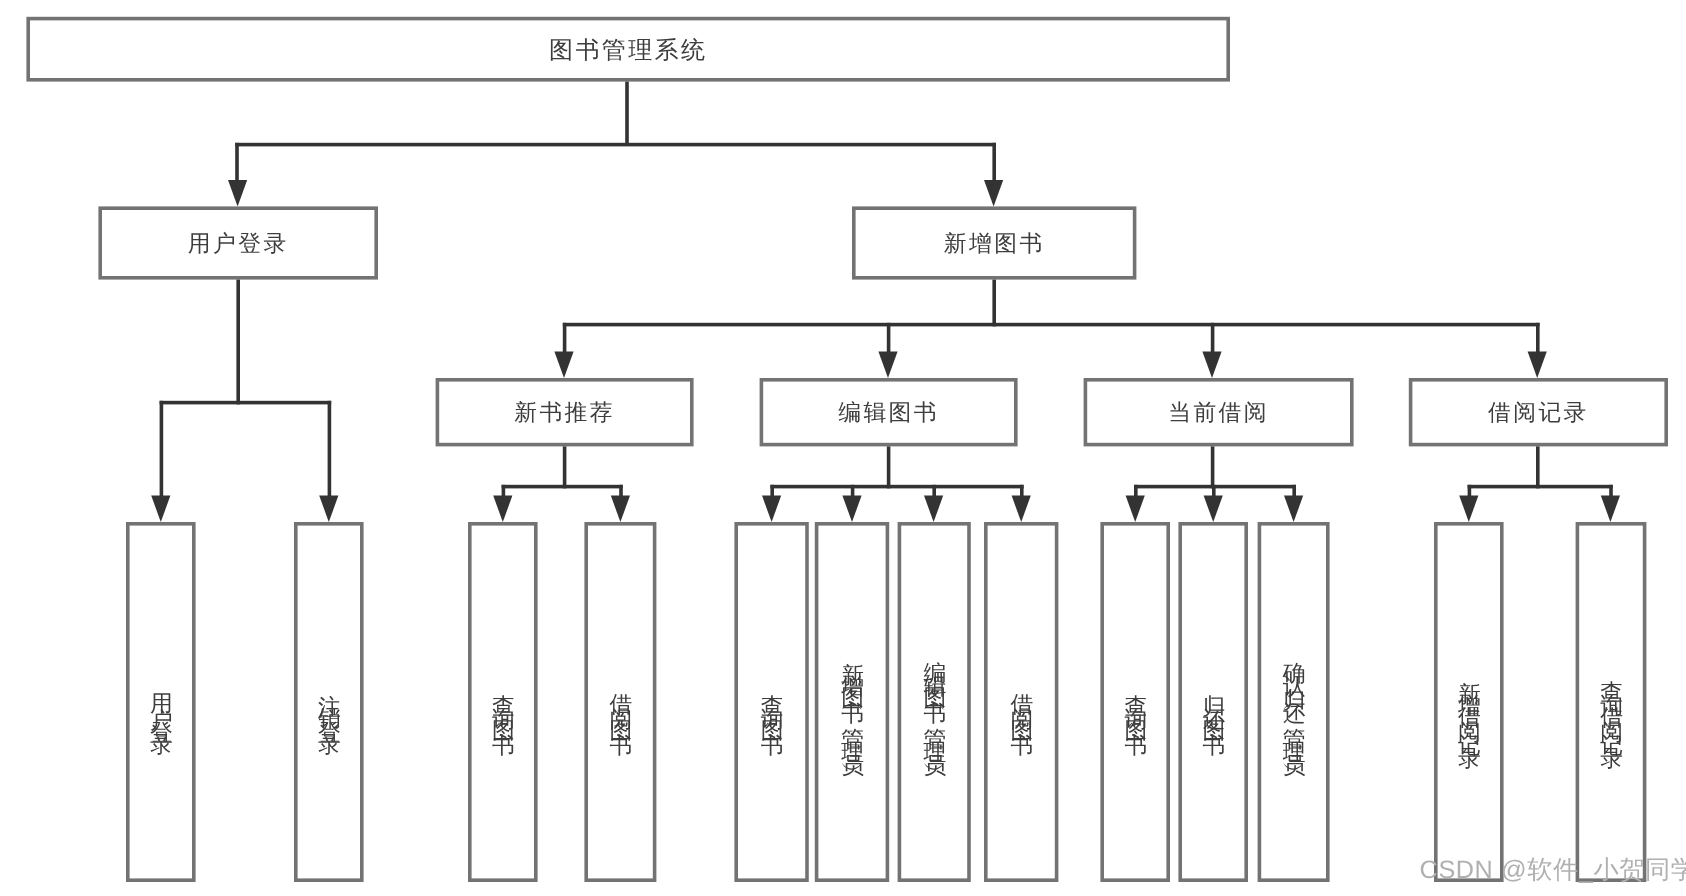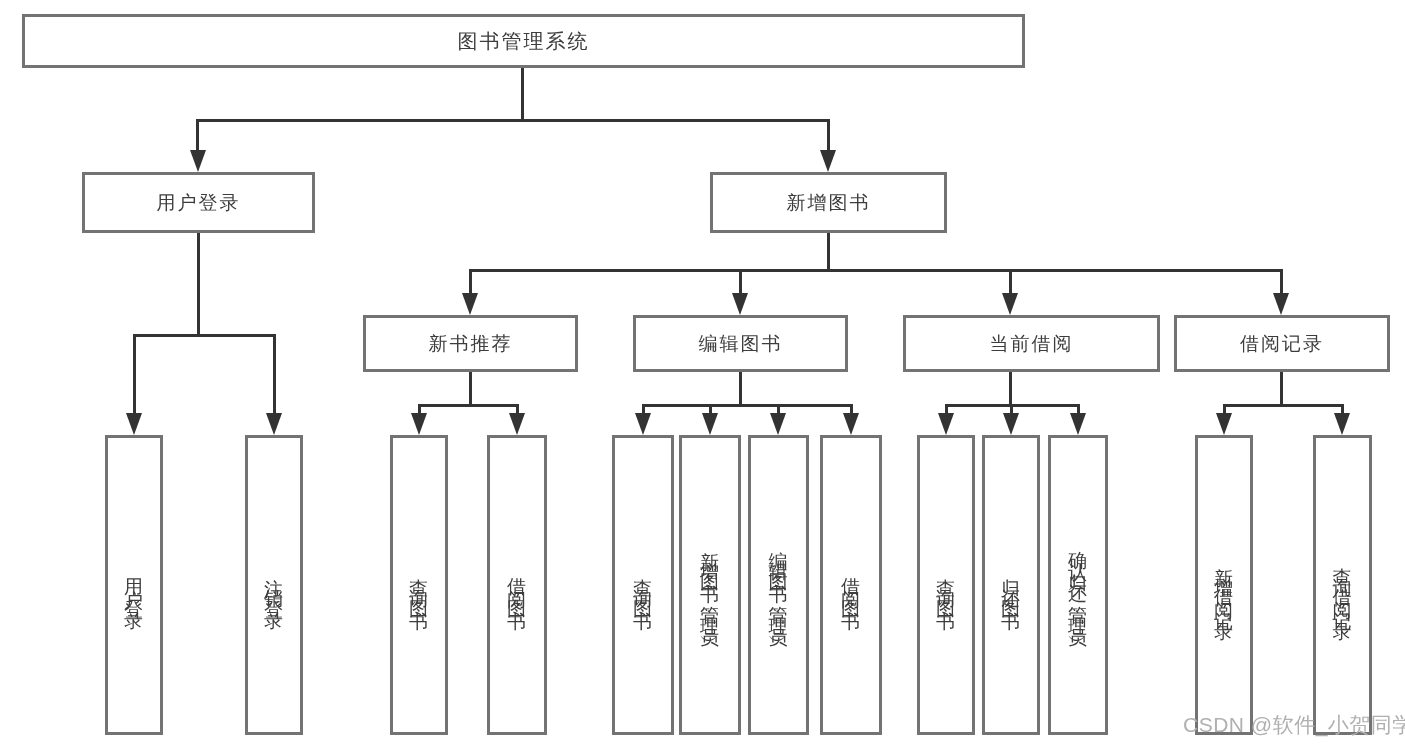--- a/index.html
+++ b/index.html
@@ -69,21 +69,21 @@
   <div class="tri" style="left:1002px; top:293px;"></div>
   <div class="line" style="left:1280px; top:269px; width:3px; height:26px;"></div>
   <div class="tri" style="left:1273px; top:293px;"></div>
 
   <div class="box hbox" style="left:363px; top:315px; width:215px; height:57px;">
     <span>新书推荐</span>
   </div>
   <div class="box hbox" style="left:633px; top:315px; width:215px; height:57px;">
     <span>编辑图书</span>
   </div>
-  <div class="box hbox" style="left:903px; top:315px; width:257px; height:57px;">
+  <div class="box hbox" style="left:903px; top:315px; width:225px; height:57px;">
     <span>当前借阅</span>
   </div>
   <div class="box hbox" style="left:1174px; top:315px; width:216px; height:57px;">
     <span>借阅记录</span>
   </div>
 
   <div class="line" style="left:469px; top:372px; width:3px; height:35px;"></div>
   <div class="line" style="left:418px; top:404px; width:101px; height:3px;"></div>
   <div class="line" style="left:418px; top:404px; width:3px; height:12px;"></div>
   <div class="tri" style="left:411px; top:413px;"></div>

